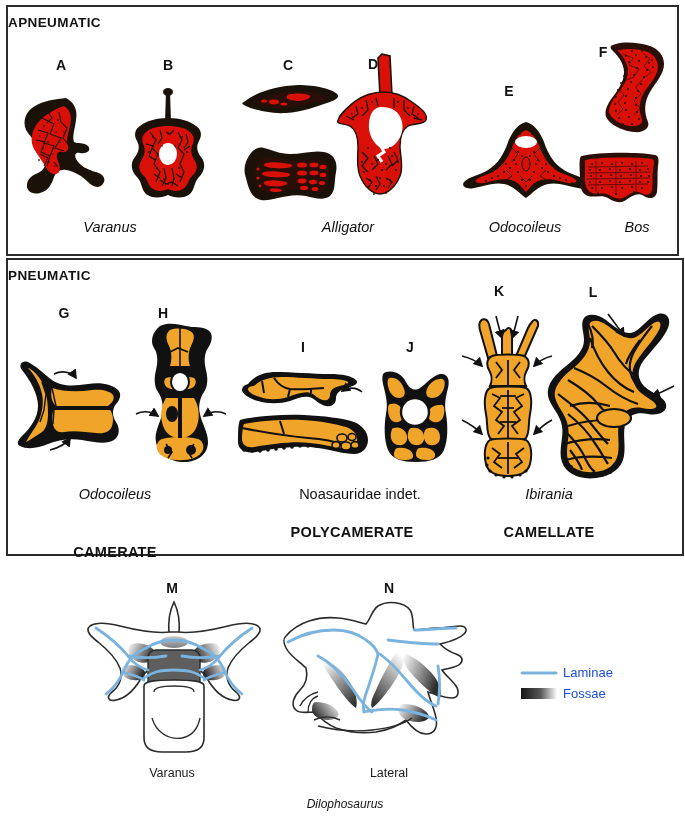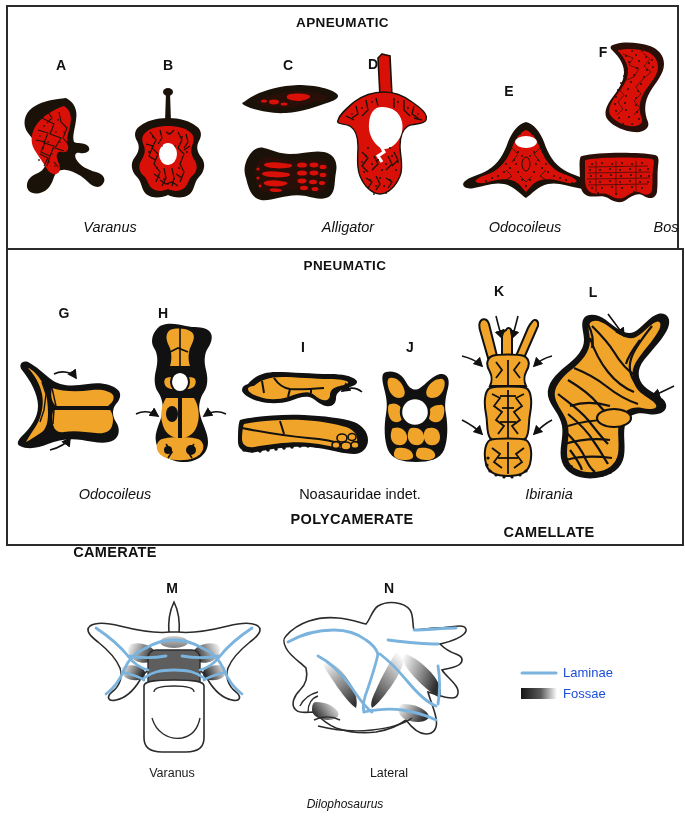--- a/index.html
+++ b/index.html
@@ -20,27 +20,26 @@
     left: 0; top: 0;
     width: 685px; height: 819px;
   }
   .panel {
     position: absolute;
     border: 2px solid #2b2b2b;
     background: #ffffff;
     box-sizing: border-box;
   }
   #panel-apneumatic { left: 6px; top: 5px; width: 673px; height: 251px; }
-  #panel-pneumatic  { left: 6px; top: 248px; width: 678px; height: 298px; }
+  #panel-pneumatic  { left: 6px; top: 258px; width: 678px; height: 298px; }
   #panel-dilophosaurus { left: 6px; top: 570px; width: 673px; height: 244px; border: none; }
 
   .panel-title {
     position: absolute;
     width: 100%;
-    text-align: center;
     font-weight: bold;
     font-size: 13.5px;
     letter-spacing: 0.4px;
     color: #111;
   }
   #title-apneumatic { top: 8px; }
   #title-pneumatic  { top: 8px; }
 
   .letter {
     position: absolute;
@@ -451,21 +450,21 @@
         <path d="M20 11 L20 42"></path>
           <path d="M40 11 L40 45"></path>
           <path d="M60 11 L60 42"></path>
       </g>
     </svg>
   </div>
 
   <div class="taxon" style="left:110px; top:219px;">Varanus</div>
   <div class="taxon" style="left:348px; top:219px;">Alligator</div>
   <div class="taxon" style="left:525px; top:219px;">Odocoileus</div>
-  <div class="taxon" style="left:666px; top:219px;">Bos</div>
+  <div class="taxon" style="left:637px; top:219px;">Bos</div>
 
   <div class="panel" id="panel-pneumatic">
     <div class="panel-title" id="title-pneumatic">PNEUMATIC</div>
   </div>
 
   <div class="spec" style="left:16px; top:358px;">
     <svg width="116" height="96" viewBox="0 0 116 96">
       <path d="M12 4 C20 8 28 16 36 22 C46 29 58 28 72 26 C84 24 96 26 102 32
                C106 36 104 42 100 46 C96 51 96 58 100 64 C104 70 104 78 98 82
                C90 87 78 84 66 82 C54 80 42 82 32 86 C22 90 12 92 4 88
@@ -755,21 +754,21 @@
       </defs>
     </svg>
   </div>
   <div class="letter" style="left:593px; top:292px;">L</div>
 
   <div class="taxon" style="left:115px; top:486px;">Odocoileus</div>
   <div class="taxon plain" style="left:360px; top:486px;">Noasauridae indet.</div>
   <div class="taxon" style="left:549px; top:486px;">Ibirania</div>
 
   <div class="cat" style="left:115px; top:524px;margin-top:20px;">CAMERATE</div>
-  <div class="cat" style="left:352px; top:511px;">POLYCAMERATE</div>
+  <div class="cat" style="left:352px; top:524px;">POLYCAMERATE</div>
   <div class="cat" style="left:549px; top:524px;">CAMELLATE</div>
 
   <div id="panel-dilophosaurus"></div>
 
   <div class="spec" style="left:82px; top:600px;">
     <svg width="186" height="160" viewBox="0 0 186 160">
       <defs>
         <linearGradient id="fossaM1" x1="0" y1="0" x2="1" y2="0.3">
           <stop offset="0%" stop-color="#ffffff"></stop>
           <stop offset="55%" stop-color="#8c8c8c"></stop>

